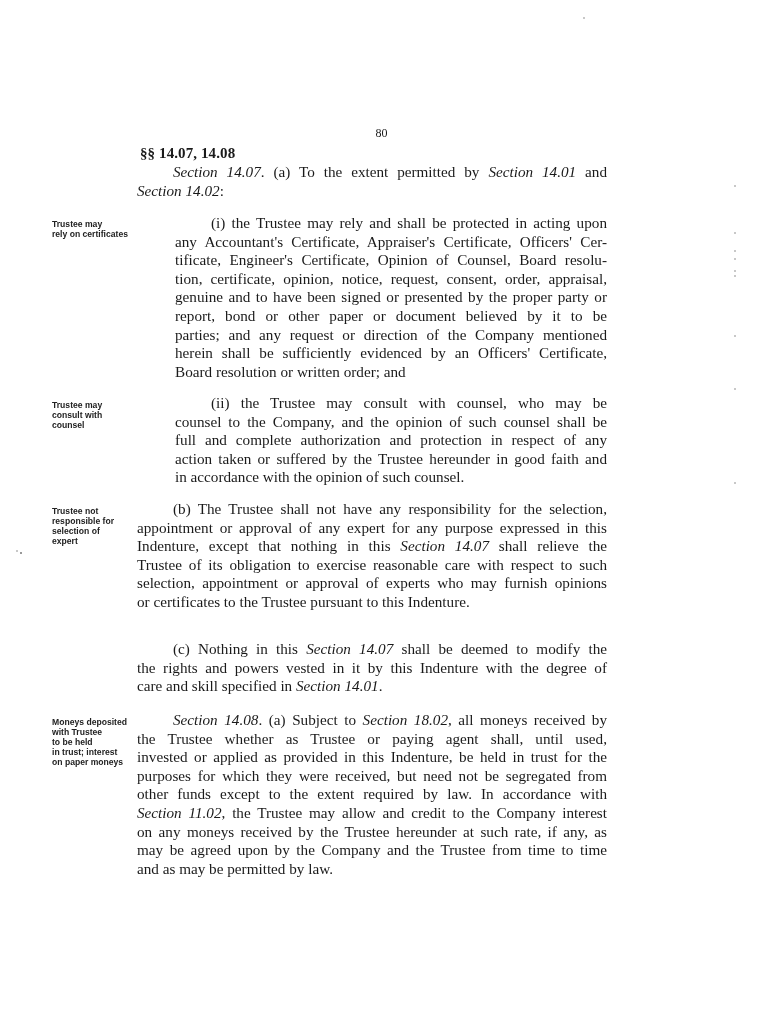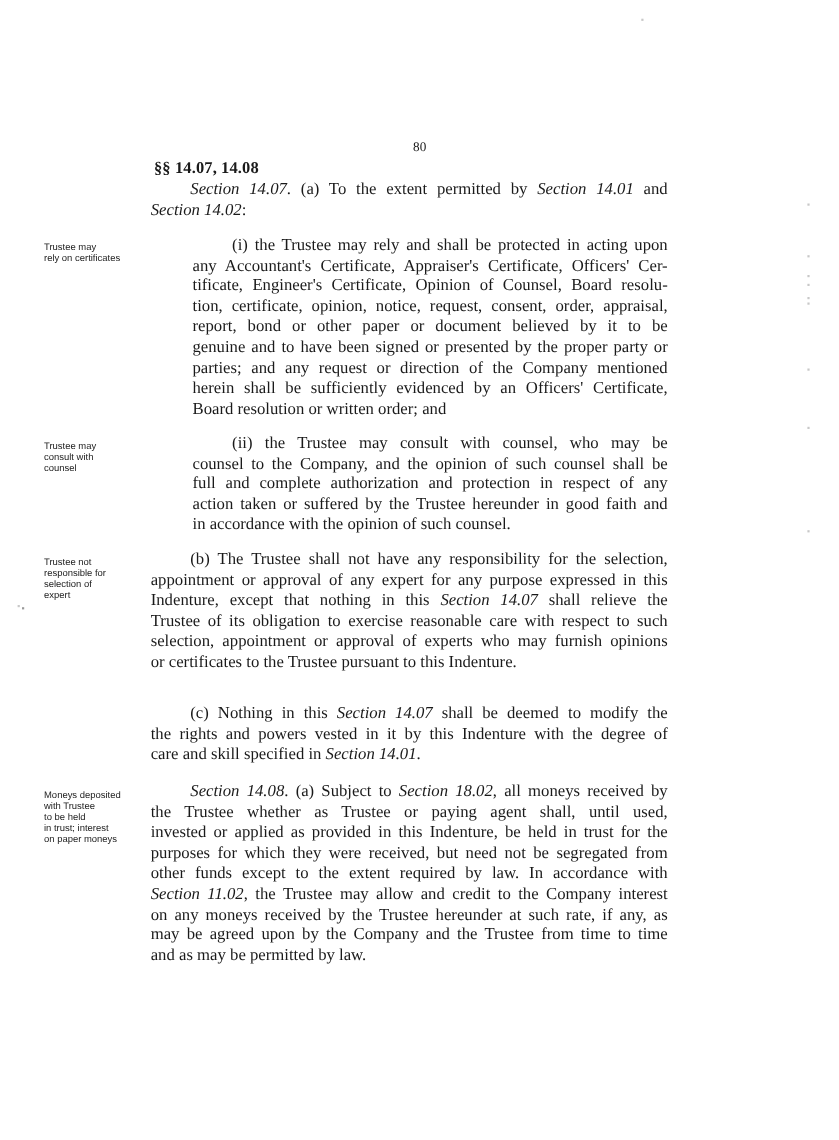--- a/index.html
+++ b/index.html
@@ -7,22 +7,22 @@
          font-family: "Liberation Serif", "DejaVu Serif", serif; color: #1a1a1a; }
   .page-number { position: absolute; left: 0; width: 763px; top: 126px; text-align: center;
                  font-size: 12px; }
   .running-head { position: absolute; left: 140px; top: 145px; font-size: 15px; font-weight: bold; letter-spacing: 0.1px; }
   .para { position: absolute; font-size: 15.2px; line-height: 18.6px; text-align: justify; margin: 0; }
   .para .ln { display: block; text-align: justify; text-align-last: justify; white-space: nowrap; }
   .para .ln.last { text-align-last: left; }
   .wide { left: 137px; width: 470px; }
   .narrow { left: 175px; width: 432px; }
   .indent { padding-left: 36px; }
-  .margin-note { position: absolute; left: 40px; width: 85px; font-size: 8.6px; line-height: 10px;
-                 font-weight: normal; font-family: "Liberation Sans", "DejaVu Sans", sans-serif; color: #222; }
+  .margin-note { position: absolute; left: 52px; width: 85px; font-size: 8.6px; line-height: 10px;
+                 font-weight: bold; font-family: "Liberation Sans", "DejaVu Sans", sans-serif; color: #222; }
   i { font-style: italic; }
   .speck { position: absolute; width: 2px; height: 2px; background: #c8c8c8; }
 </style>
 </head>
 <body>
 
 <div class="page-number">80</div>
 <div class="running-head">§§ 14.07, 14.08</div>
 
 <p class="para wide" style="top:163px;">
@@ -33,22 +33,22 @@
 <div class="margin-note" style="top:219px;">
   <div>Trustee may</div>
   <div>rely on certificates</div>
 </div>
 
 <p class="para narrow" style="top:214px;">
   <span class="ln indent">(i)  the Trustee may rely and shall be protected in acting upon</span>
   <span class="ln">any Accountant's Certificate, Appraiser's Certificate, Officers' Cer-</span>
   <span class="ln">tificate, Engineer's Certificate, Opinion of Counsel, Board resolu-</span>
   <span class="ln">tion, certificate, opinion, notice, request, consent, order, appraisal,</span>
+  <span class="ln">genuine and to have been signed or presented by the proper party or</span>
   <span class="ln">report, bond or other paper or document believed by it to be</span>
-  <span class="ln">genuine and to have been signed or presented by the proper party or</span>
   <span class="ln">parties; and any request or direction of the Company mentioned</span>
   <span class="ln">herein shall be sufficiently evidenced by an Officers' Certificate,</span>
   <span class="ln last">Board resolution or written order; and</span>
 </p>
 
 <div class="margin-note" style="top:400px;">
   <div>Trustee may</div>
   <div>consult with</div>
   <div>counsel</div>
 </div>

